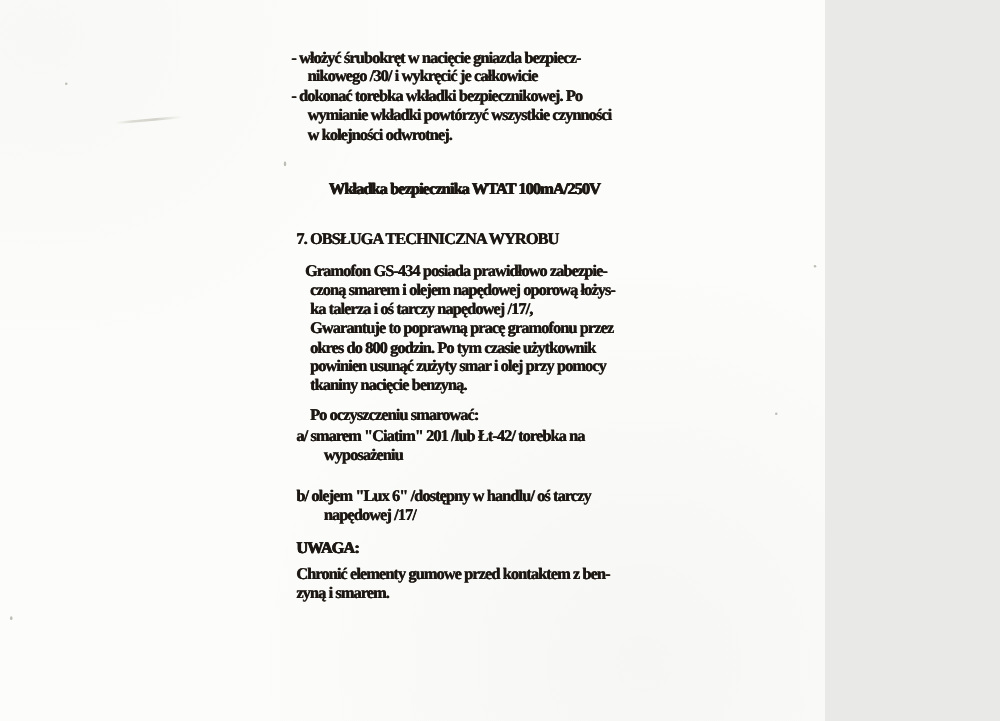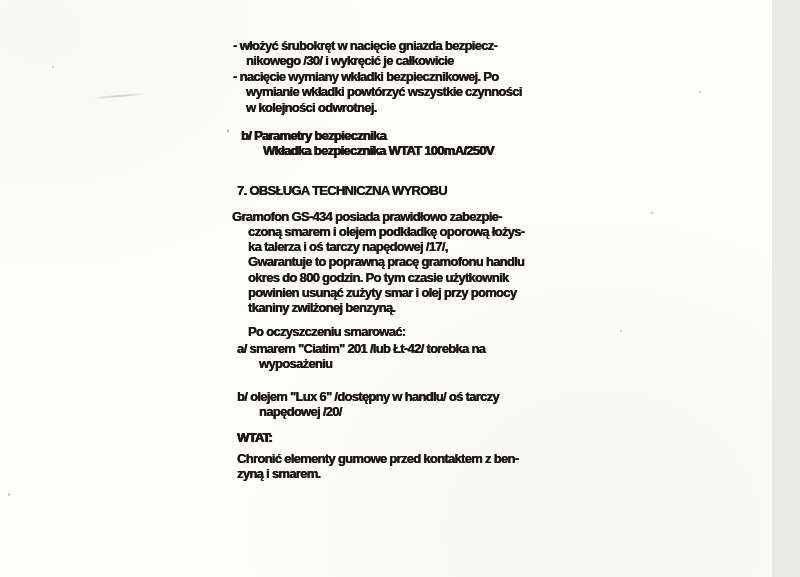--- a/index.html
+++ b/index.html
@@ -1,24 +1,24 @@
 <!DOCTYPE html>
 <html><head>
 <meta charset="utf-8">
 <style>
   html,body{margin:0;padding:0;background:#e9e9e7;}
   .page{
     position:relative;
-    width:772px;height:577px;
+    width:660px;height:577px;
     background:
       radial-gradient(ellipse at 78% 92%, rgba(0,0,0,0.025), transparent 45%),
       radial-gradient(ellipse at 5% 5%, rgba(0,0,0,0.015), transparent 35%),
       var(--paper,#fcfcfa);
     overflow:hidden;
-    font-family:Liberation Sans, sans-serif;
+    font-family:Liberation Serif, serif;
   }
   .tline{
     position:absolute;
     white-space:pre;
     font-size:13px;
     line-height:15px;
     font-weight:700;
     letter-spacing:-0.7px;
     color:var(--ink,#1d1813);
     text-shadow:0.35px 0 0 currentColor, -0.15px 0.15px 0 rgba(29,24,19,0.5);
@@ -33,44 +33,43 @@
     transform:rotate(-5deg);
   }
 </style>
 </head>
 <body>
 
 <div class="page" style="--paper: #fcfcfa; --ink: #1d1813;">
 
   <div class="tline" style="left:233px;top:38px">- włożyć śrubokręt w nacięcie gniazda bezpiecz-</div>
   <div class="tline" style="left:246px;top:53px">nikowego /30/ i wykręcić je całkowicie</div>
-  <div class="tline" style="left:233px;top:69px">- nacięcie wymiany wkładki bezpiecznikowej. Po</div>
+  <div class="tline" style="left:233px;top:69px">- dokonać torebka wkładki bezpiecznikowej. Po</div>
   <div class="tline" style="left:246px;top:100px">w kolejności odwrotnej.</div>
   <div class="tline" style="left:246px;top:84px">wymianie wkładki powtórzyć wszystkie czynności</div>
 
-  <div class="tline heavy" style="left:241px;top:128px">b/ Parametry bezpiecznika</div>
   <div class="tline heavy" style="left:263px;top:143px">Wkładka bezpiecznika WTAT 100mA/250V</div>
 
   <div class="tline" style="left:237px;top:183px">7. OBSŁUGA TECHNICZNA WYROBU</div>
 
-  <div class="tline" style="left:232px;top:209px">Gramofon GS-434 posiada prawidłowo zabezpie-</div>
-  <div class="tline" style="left:248px;top:224px">czoną smarem i olejem podkładkę oporową łożys-</div>
+  <div class="tline" style="left:244px;top:209px">Gramofon GS-434 posiada prawidłowo zabezpie-</div>
+  <div class="tline" style="left:248px;top:224px">czoną smarem i olejem napędowej oporową łożys-</div>
   <div class="tline" style="left:248px;top:239px">ka talerza i oś tarczy napędowej /17/,</div>
-  <div class="tline" style="left:248px;top:254px">Gwarantuje to poprawną pracę gramofonu handlu</div>
+  <div class="tline" style="left:248px;top:254px">Gwarantuje to poprawną pracę gramofonu przez</div>
   <div class="tline" style="left:248px;top:270px">okres do 800 godzin. Po tym czasie użytkownik</div>
   <div class="tline" style="left:248px;top:285px">powinien usunąć zużyty smar i olej przy pomocy</div>
-  <div class="tline" style="left:248px;top:300px">tkaniny zwilżonej benzyną.</div>
+  <div class="tline" style="left:248px;top:300px">tkaniny nacięcie benzyną.</div>
 
   <div class="tline" style="left:248px;top:324px">Po oczyszczeniu smarować:</div>
   <div class="tline" style="left:237px;top:341px">a/ smarem "Ciatim" 201 /lub Łt-42/ torebka na</div>
   <div class="tline" style="left:259px;top:356px">wyposażeniu</div>
   <div class="tline" style="left:237px;top:389px">b/ olejem "Lux 6" /dostępny w handlu/ oś tarczy</div>
-  <div class="tline" style="left:259px;top:404px">napędowej /20/</div>
+  <div class="tline" style="left:259px;top:404px">napędowej /17/</div>
 
-  <div class="tline heavy" style="left:237px;top:430px">WTAT:</div>
+  <div class="tline heavy" style="left:237px;top:430px">UWAGA:</div>
   <div class="tline" style="left:237px;top:451px">Chronić elementy gumowe przed kontaktem z ben-</div>
   <div class="tline" style="left:237px;top:466px">zyną i smarem.</div>
 
   <div class="pencil"></div>
   <div class="speck" style="left:52px;top:66px;width:2px;height:2px"></div>
   <div class="speck" style="left:699px;top:91px;width:2px;height:2px"></div>
   <div class="speck" style="left:651px;top:212px;width:2px;height:2px"></div>
   <div class="speck" style="left:620px;top:330px;width:2px;height:2px"></div>
   <div class="speck" style="left:8px;top:493px;width:2px;height:3px"></div>
   <div class="speck" style="left:227px;top:129px;width:2px;height:4px"></div>

